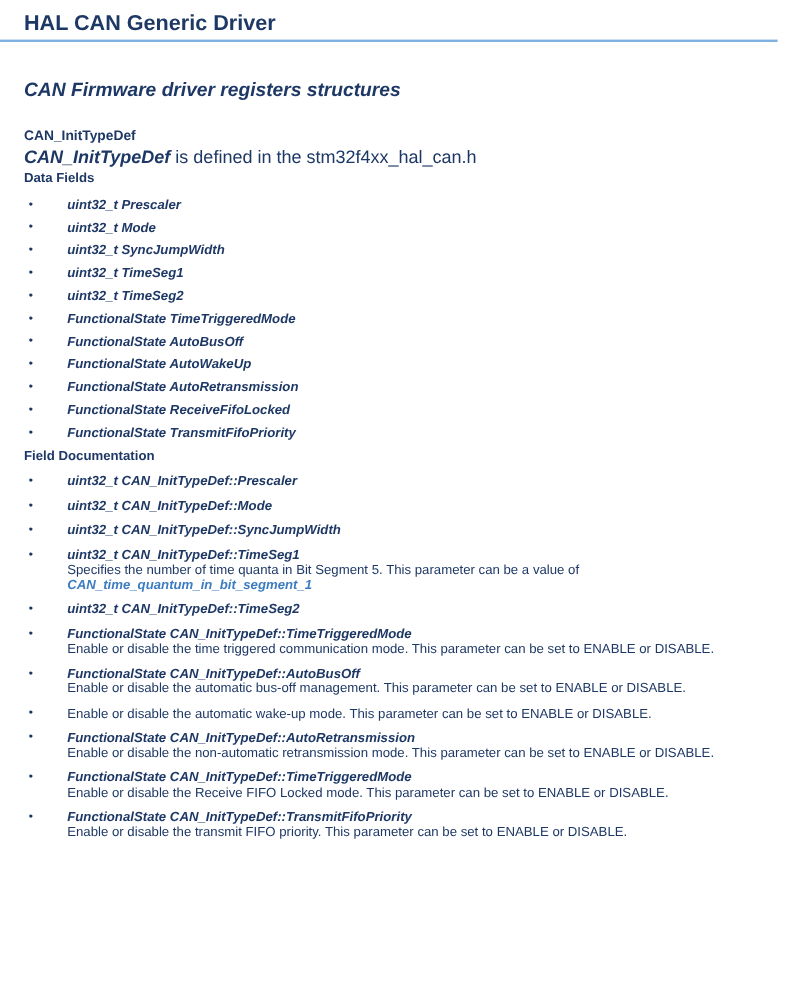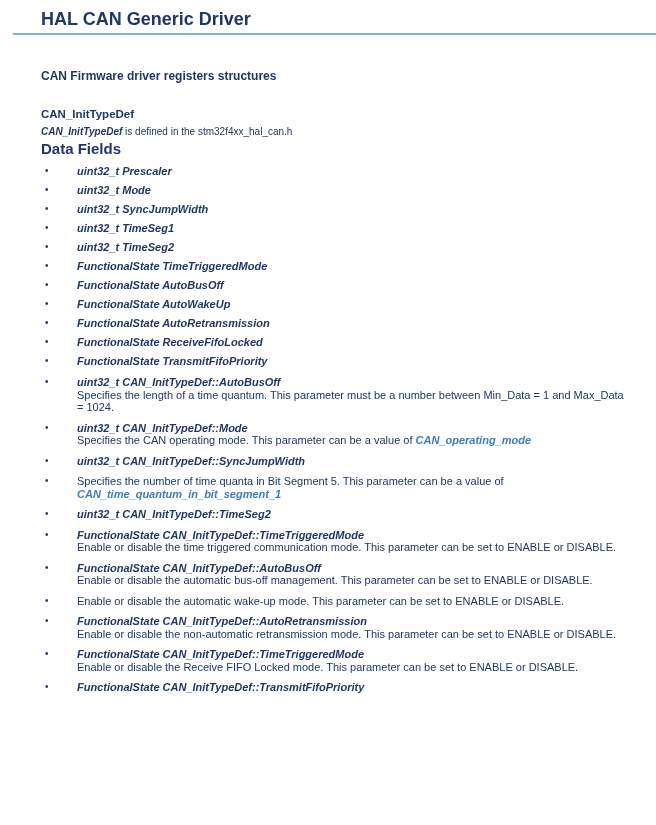--- a/index.html
+++ b/index.html
@@ -12,46 +12,46 @@
   html, body {
     margin: 0; padding: 0;
     width: 656px; height: 825px;
     overflow: hidden;
     background: var(--background);
   }
   body {
     font-family: "Liberation Sans", sans-serif;
     color: var(--text);
   }
-  .page { padding: 9px 26px 0 41px; }
+  .page { padding: 9px 26px 0 20px; }
 
   h1.title {
     font-size: 18px; line-height: 20px;
     font-weight: 700; margin: 0;
   }
   .rule {
     height: 2px; width: 656px;
     background: var(--rule);
     margin: 4px 0 0 -28px;
   }
   h2.section {
-    font-size: 12px; line-height: 16px;
-    font-weight: 700; margin: 33px 0 0;
+    font-size: 16px; line-height: 16px;
+    font-weight: 700; margin: 33px 0 0; font-style: italic;
   }
   h3.struct {
     font-size: 11.5px; line-height: 13px;
     font-weight: 700; margin: 24px 0 0;
   }
   p.def-line {
-    font-size: 10px; line-height: 12px;
+    font-size: 15px; line-height: 12px;
     margin: 5px 0 0;
   }
   .bi { font-weight: 700; font-style: italic; }
   h4.subhead {
-    font-size: 15px; line-height: 12px;
+    font-size: 11px; line-height: 12px;
     font-weight: 700; margin: 5px 0 0;
   }
   ul { list-style: none; margin: 0; padding: 0; }
   ul.fields { margin-top: 10px; }
   ul.fields li {
     position: relative; padding-left: 36px;
     margin-bottom: 7px;
     font-size: 11px; line-height: 12px;
     font-weight: 700; font-style: italic;
   }
@@ -97,37 +97,37 @@
       <li><span class="bullet">•</span><span>uint32_t TimeSeg1</span></li>
       <li><span class="bullet">•</span><span>uint32_t TimeSeg2</span></li>
       <li><span class="bullet">•</span><span>FunctionalState TimeTriggeredMode</span></li>
       <li><span class="bullet">•</span><span>FunctionalState AutoBusOff</span></li>
       <li><span class="bullet">•</span><span>FunctionalState AutoWakeUp</span></li>
       <li><span class="bullet">•</span><span>FunctionalState AutoRetransmission</span></li>
       <li><span class="bullet">•</span><span>FunctionalState ReceiveFifoLocked</span></li>
       <li><span class="bullet">•</span><span>FunctionalState TransmitFifoPriority</span></li>
     </ul>
 
+  <h4 class="subhead">Field Documentation</h4>
   <ul class="docs">
       <li>
         <span class="bullet">•</span>
-        <div class="doc-title">uint32_t CAN_InitTypeDef::AutoBusOff</div>
-        <div class="doc-body"><span>Specifies the length of a time quantum. This parameter must be a number between Min_Data = 1 and Max_Data = 1024.</span></div>
+        <div class="doc-title">uint32_t CAN_InitTypeDef::Prescaler</div>
       </li>
       <li>
         <span class="bullet">•</span>
         <div class="doc-title">uint32_t CAN_InitTypeDef::Mode</div>
-        <div class="doc-body"><span>Specifies the CAN operating mode. This parameter can be a value of </span><a href="#" class="doc-link">CAN_operating_mode</a></div>
       </li>
       <li>
         <span class="bullet">•</span>
         <div class="doc-title">uint32_t CAN_InitTypeDef::SyncJumpWidth</div>
       </li>
       <li>
         <span class="bullet">•</span>
+        <div class="doc-title">uint32_t CAN_InitTypeDef::TimeSeg1</div>
         <div class="doc-body"><span>Specifies the number of time quanta in Bit Segment 5. This parameter can be a value of </span><a href="#" class="doc-link">CAN_time_quantum_in_bit_segment_1</a></div>
       </li>
       <li>
         <span class="bullet">•</span>
         <div class="doc-title">uint32_t CAN_InitTypeDef::TimeSeg2</div>
       </li>
       <li>
         <span class="bullet">•</span>
         <div class="doc-title">FunctionalState CAN_InitTypeDef::TimeTriggeredMode</div>
         <div class="doc-body"><span>Enable or disable the time triggered communication mode. This parameter can be set to ENABLE or DISABLE.</span></div>
@@ -147,16 +147,17 @@
         <div class="doc-body"><span>Enable or disable the non-automatic retransmission mode. This parameter can be set to ENABLE or DISABLE.</span></div>
       </li>
       <li>
         <span class="bullet">•</span>
         <div class="doc-title">FunctionalState CAN_InitTypeDef::TimeTriggeredMode</div>
         <div class="doc-body"><span>Enable or disable the Receive FIFO Locked mode. This parameter can be set to ENABLE or DISABLE.</span></div>
       </li>
       <li>
         <span class="bullet">•</span>
         <div class="doc-title">FunctionalState CAN_InitTypeDef::TransmitFifoPriority</div>
+        <div class="doc-body"><span>Enable or disable the transmit FIFO priority. This parameter can be set to ENABLE or DISABLE.</span></div>
       </li>
     </ul>
 
 </div>
 
 </body></html>

